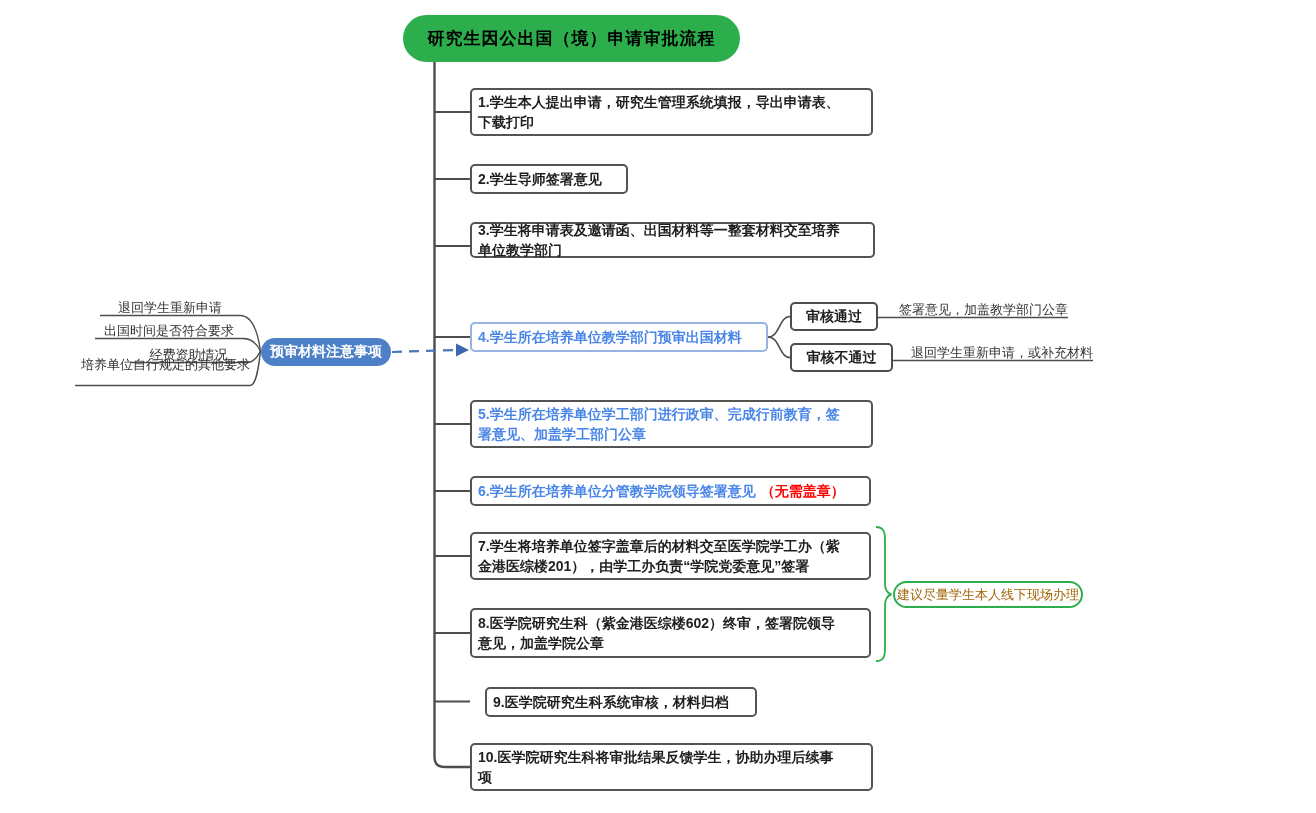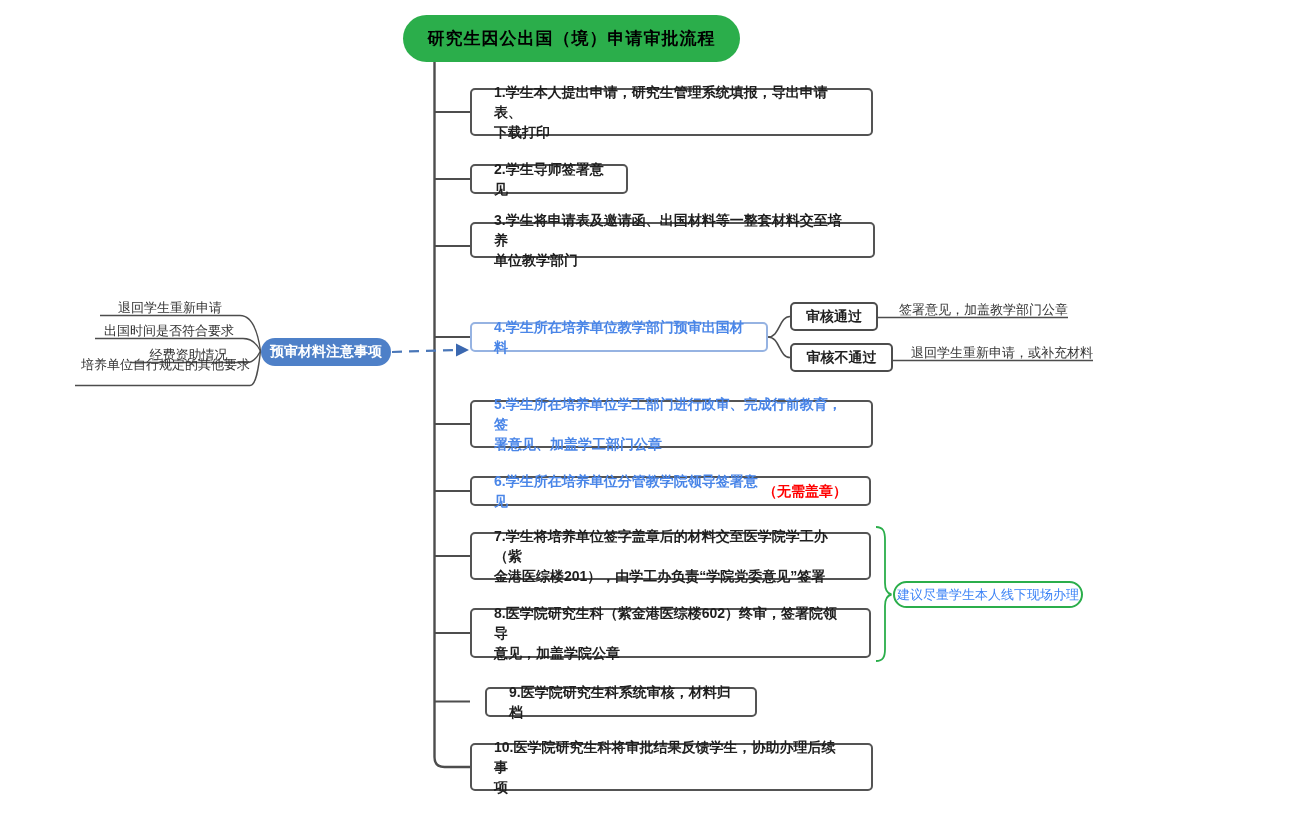--- a/index.html
+++ b/index.html
@@ -12,21 +12,21 @@
 
   .title-pill{
     left:403px;top:15px;width:337px;height:47px;border-radius:24px;
     background:#2bae4b;color:#000000;font-size:17px;font-weight:bold;
     display:flex;align-items:center;justify-content:center;letter-spacing:1px;
   }
 
   .step{
     background:#ffffff;border:2px solid #545454;border-radius:5px;
     color:#1f1f1f;font-size:14px;font-weight:bold;line-height:20px;
-    display:flex;align-items:center;padding:0 22px;white-space:pre-line;
+    display:flex;align-items:center;padding:0 6px;white-space:pre-line;
   }
   .s1{left:470px;top:88px;width:403px;height:48px;}
   .s2{left:470px;top:164px;width:158px;height:30px;}
   .s3{left:470px;top:222px;width:405px;height:36px;}
   .s4{left:470px;top:322px;width:298px;height:30px;border-color:#96b3e2;color:#4a86e8;}
   .s5{left:470px;top:400px;width:403px;height:48px;color:#4a86e8;}
   .s6{left:470px;top:476px;width:401px;height:30px;color:#4a86e8;}
   .s7{left:470px;top:532px;width:401px;height:48px;}
   .s8{left:470px;top:608px;width:401px;height:50px;}
   .s9{left:470px;top:687px;width:272px;height:30px;margin-left:15px;}
@@ -52,21 +52,21 @@
   .pi4{left:75px;top:356px;width:175px;text-align:right;}
 
   .precheck-pill{
     left:261px;top:338px;width:130px;height:28px;border-radius:14px;
     background:#4e80c8;color:#ffffff;font-size:14px;font-weight:bold;
     display:flex;align-items:center;justify-content:center;
   }
 
   .advice-pill{
     left:893px;top:581px;width:190px;height:27px;border-radius:14px;
-    background:#ffffff;border:2px solid #2bae4b;color:#3b82f6;font-size:13px;
+    background:#ffffff;border:2px solid #2bae4b;color:#a16207;font-size:13px;
     display:flex;align-items:center;justify-content:center;
   }
 </style>
 </head>
 <body>
 
 <div class="canvas">
 
   <svg class="connectors" width="1316" height="813" viewBox="0 0 1316 813">
 

